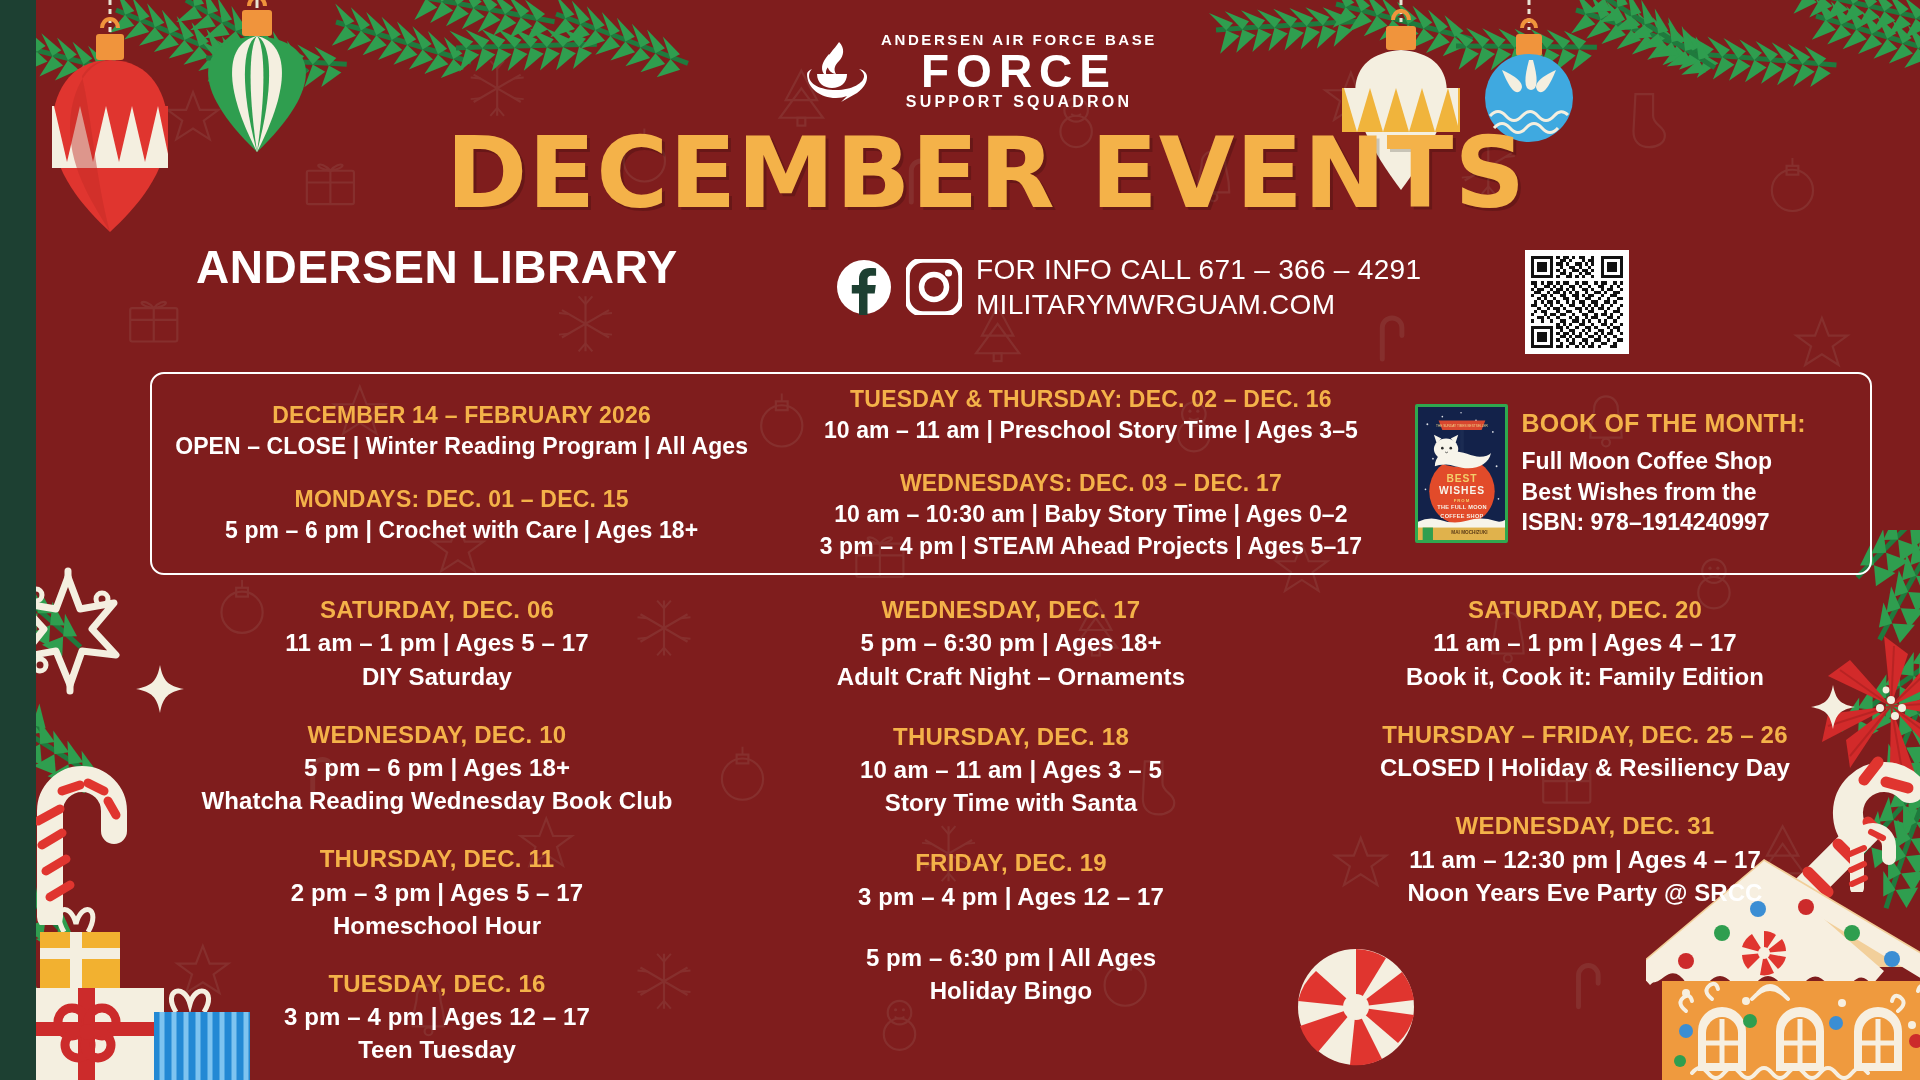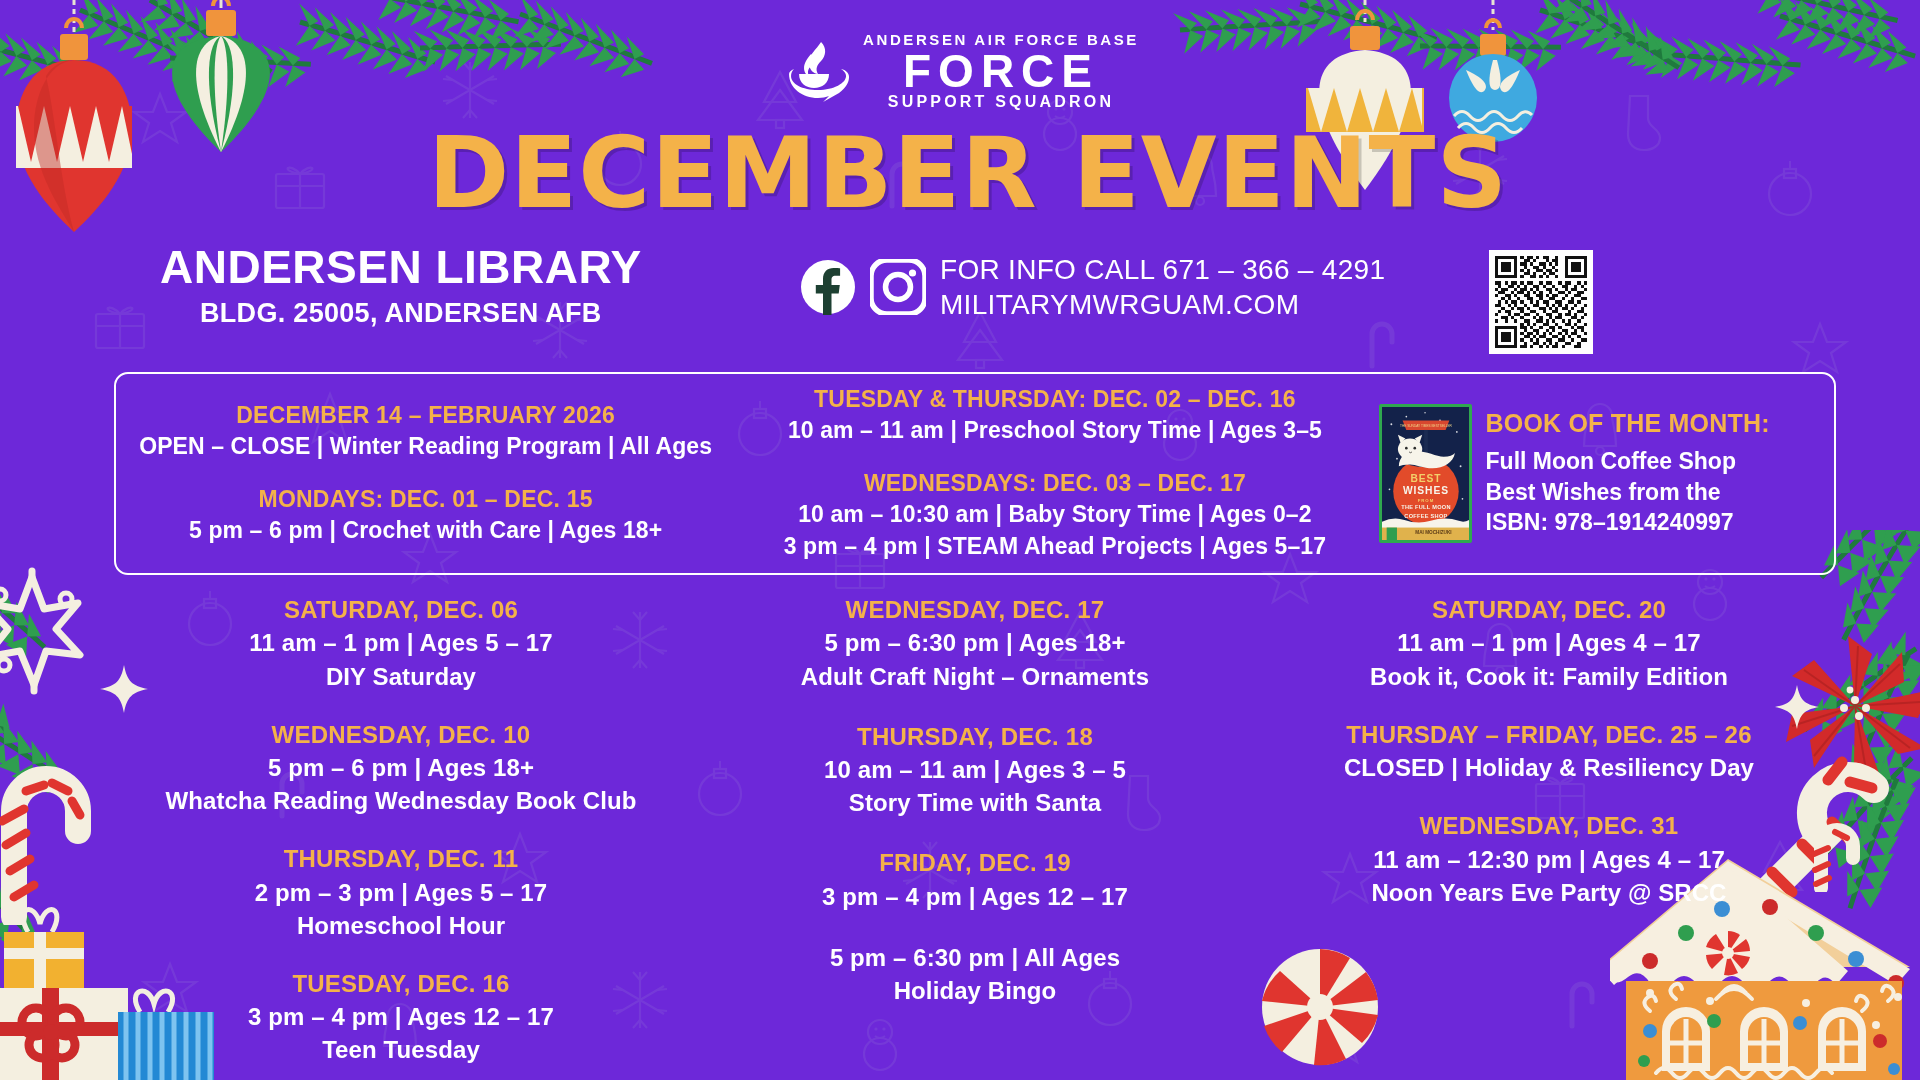--- a/index.html
+++ b/index.html
@@ -2,21 +2,21 @@
 <html><head>
 <meta charset="utf-8">
 <style>
   * { margin:0; padding:0; box-sizing:border-box; }
   body {
     width:1920px; height:1080px; overflow:hidden;
     background:#1d4032;
     font-family:"Liberation Sans", sans-serif;
     position:relative;
   }
-  #poster { position:absolute; inset:0; background:#6d28d9; overflow:hidden; }
+  #poster { position:absolute; inset:0; background:#7f1d1d; overflow:hidden;margin-left:36px; }
 
   
   .bg-pattern { position:absolute; inset:0; opacity:.085; }
 
   
   .deco { position:absolute; pointer-events:none; }
 
   
   .logo-wrap {
     position:absolute; left:50%; top:32px; transform:translateX(-50%);
@@ -291,21 +291,20 @@
       <div class="logo-top">ANDERSEN AIR FORCE BASE</div>
       <div class="logo-mid">FORCE</div>
       <div class="logo-bot">SUPPORT SQUADRON</div>
     </div>
   </div>
 
   <div class="title">DECEMBER EVENTS</div>
 
   <div class="lib-block">
     <div class="lib-name">ANDERSEN LIBRARY</div>
-    <div class="lib-addr">BLDG. 25005, ANDERSEN AFB</div>
   </div>
 
   <div class="contact">
     <svg width="56" height="56" viewBox="0 0 56 56">
       <circle cx="28" cy="28" r="27" fill="#fff"></circle>
       <path d="M31.5,56 V34.5 h7.2 l1.1,-8.4 h-8.3 v-5.3 c0,-2.4 0.7,-4.1 4.2,-4.1 h4.4 V9.2 c-0.8,-0.1 -3.4,-0.3 -6.4,-0.3 c-6.4,0 -10.7,3.9 -10.7,11 v6.2 h-7.2 v8.4 h7.2 V56 z" fill="#1d4032"></path>
     </svg>
     <svg width="56" height="56" viewBox="0 0 56 56">
       <rect x="1" y="1" width="54" height="54" rx="16" fill="none" stroke="#fff" stroke-width="5.5"></rect>
       <circle cx="28" cy="28" r="12.5" fill="none" stroke="#fff" stroke-width="5.5"></circle>

